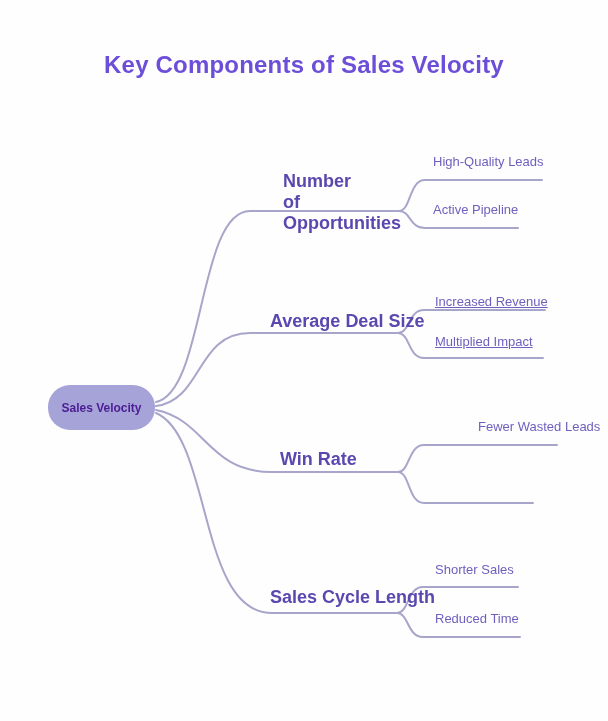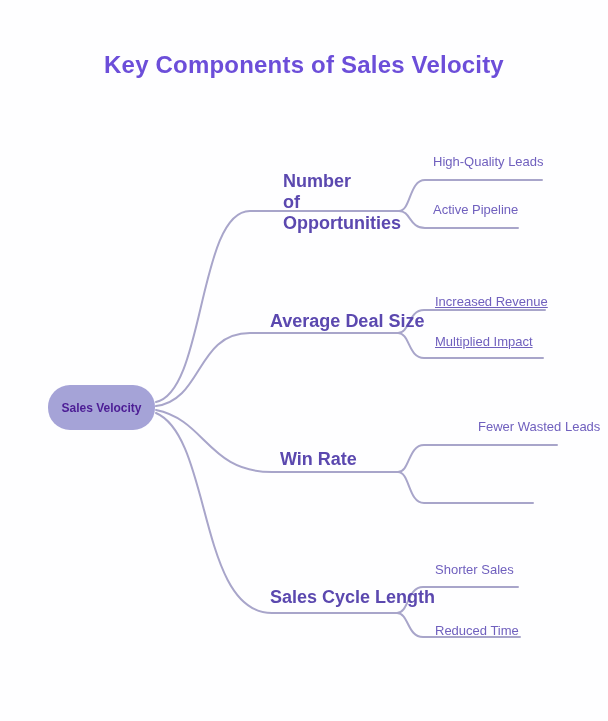--- a/index.html
+++ b/index.html
@@ -94,15 +94,15 @@
 
   <div class="leaf-label" style="left:433px;top:154px;">High-Quality Leads</div>
   <div class="leaf-label" style="left:433px;top:202px;">Active Pipeline</div>
 
   <div class="leaf-label" style="left:435px;top:294px;text-decoration:underline;">Increased Revenue</div>
   <div class="leaf-label" style="left:435px;top:334px;text-decoration:underline;">Multiplied Impact</div>
 
   <div class="leaf-label" style="left:435px;top:419px;margin-left:43px;">Fewer Wasted Leads</div>
 
   <div class="leaf-label" style="left:435px;top:562px;">Shorter Sales</div>
-  <div class="leaf-label" style="left:435px;top:611px;margin-top:12px;">Reduced Time</div>
+  <div class="leaf-label" style="left:435px;top:611px;">Reduced Time</div>
 
 </div>
 
 </body></html>

